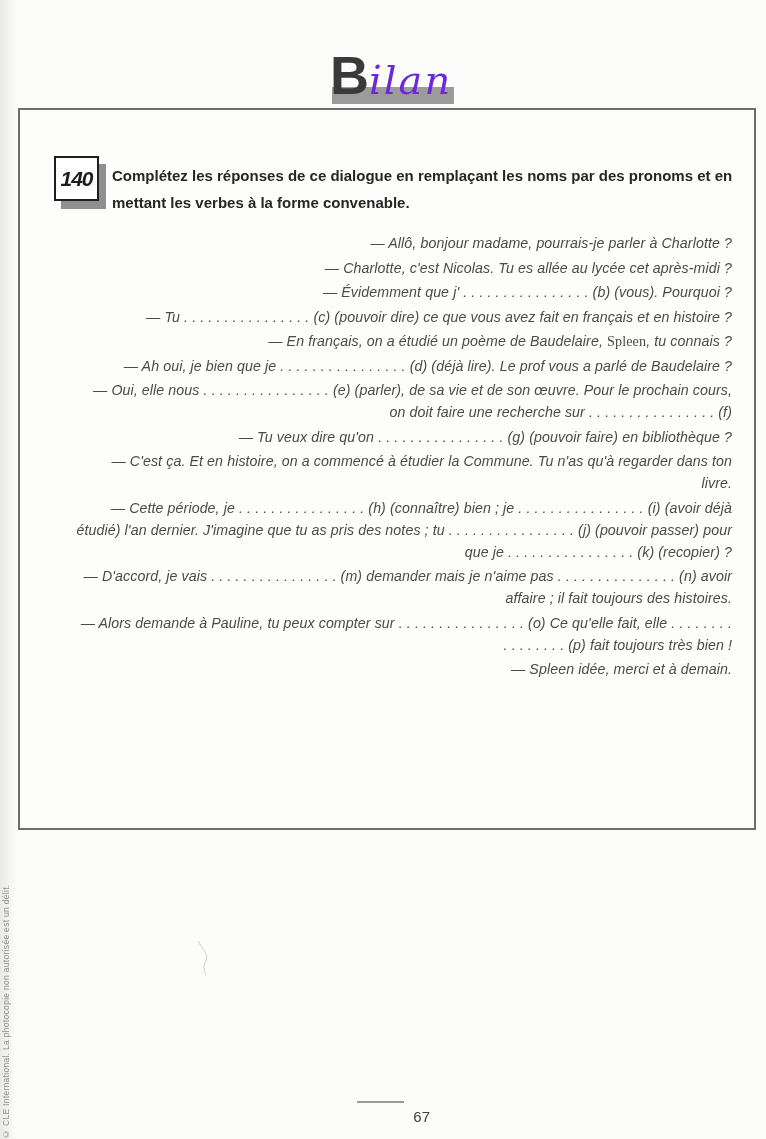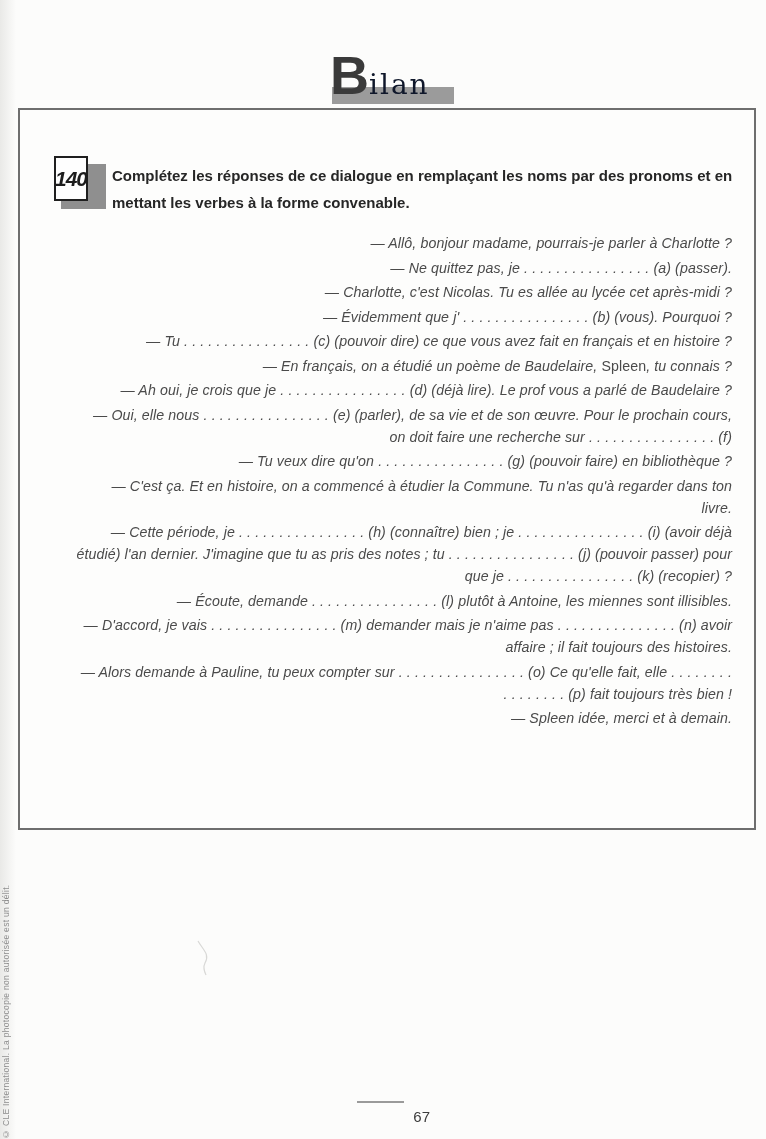--- a/index.html
+++ b/index.html
@@ -24,37 +24,37 @@
     position: absolute; left: 2px; top: 39px; width: 122px; height: 17px;
     background: #9b9b9b;
   }
   .bilan-text { position: absolute; left: 0; top: 0; white-space: nowrap; }
   .bilan-initial {
     font-family: "Liberation Sans", sans-serif;
     font-weight: bold; font-size: 54px; line-height: 54px; color: #3a3a3a;
   }
   .bilan-rest {
     font-family: "DejaVu Serif", serif;
-    font-size: 28px; line-height: 54px; color: #0f172a;
+    font-style: italic; font-size: 40px; line-height: 54px; color: #6d28d9;
     letter-spacing: 2px;
   }
   
   .exercise-box {
     position: absolute; left: 18px; top: 108px; width: 738px; height: 722px;
     border: 2px solid #6e6e6e;
     background: #fdfdfc;
   }
   
   .badge-wrap { position: absolute; left: 34px; top: 46px; width: 54px; height: 54px; }
   .badge-shadow {
     position: absolute; left: 7px; top: 8px; width: 45px; height: 45px;
     background: #8f8f8f;
   }
   .badge {
-    position: absolute; left: 0; top: 0; width: 34px; height: 45px;
+    position: absolute; left: 0; top: 0; width: 45px; height: 45px;
     background: #fefefe; border: 2px solid #1f1f1f;
     display: flex; align-items: center; justify-content: center;
   }
   .badge-number {
     font-weight: bold; font-style: italic; font-size: 21px; color: #1c1c1c;
     letter-spacing: -1px;
   }
   
   .instruction {
     position: absolute; left: 92px; top: 52px; width: 632px;
@@ -62,21 +62,21 @@
   }
   
   .dialogue {
     position: absolute; left: 30px; top: 122px; width: 682px; text-align: right;
   }
   .dlg {
     font-style: italic; font-size: 14.2px; line-height: 22px;
     color: #4a4a4a; text-indent: 28px; margin-bottom: 2.5px;
     letter-spacing: 0.1px;
   }
-  .dlg .roman { font-style: normal; }
+  .dlg .roman { font-style: normal; font-family: Liberation Serif, serif; }
   
   .pencil-mark { position: absolute; left: 190px; top: 938px; opacity: 0.5; }
   
   .copyright-vertical {
     position: absolute; left: 1px; top: 822px; height: 317px;
     writing-mode: vertical-rl; transform: rotate(180deg);
     font-size: 8.5px; color: #8d8d8d; white-space: nowrap;
     letter-spacing: 0.3px;
   }
   
@@ -102,31 +102,29 @@
 <div class="exercise-box">
   <div class="badge-wrap">
     <div class="badge-shadow"></div>
     <div class="badge">
       <span class="badge-number">140</span>
     </div>
   </div>
   <div class="instruction">Complétez les réponses de ce dialogue en remplaçant les noms par des pronoms et en mettant les verbes à la forme convenable.</div>
   <div class="dialogue" id="dialogue">
       <p class="dlg"><span>— Allô, bonjour madame, pourrais-je parler à Charlotte ?</span></p>
-      <p class="dlg"><span>— Ne quittez pas, je . . . . . . . . . . . . . . . . (a) (passer).</span></p>
       <p class="dlg"><span>— Charlotte, c'est Nicolas. Tu es allée au lycée cet après-midi ?</span></p>
       <p class="dlg"><span>— Évidemment que j' . . . . . . . . . . . . . . . . (b) (vous). Pourquoi ?</span></p>
       <p class="dlg"><span>— Tu . . . . . . . . . . . . . . . . (c) (pouvoir dire) ce que vous avez fait en français et en histoire ?</span></p>
       <p class="dlg"><span>— En français, on a étudié un poème de Baudelaire, </span><span class="roman">Spleen</span><span>, tu connais ?</span></p>
-      <p class="dlg"><span>— Ah oui, je crois que je . . . . . . . . . . . . . . . . (d) (déjà lire). Le prof vous a parlé de Baudelaire ?</span></p>
+      <p class="dlg"><span>— Ah oui, je bien que je . . . . . . . . . . . . . . . . (d) (déjà lire). Le prof vous a parlé de Baudelaire ?</span></p>
       <p class="dlg"><span>— Oui, elle nous . . . . . . . . . . . . . . . . (e) (parler), de sa vie et de son œuvre. Pour le prochain cours, on doit faire une recherche sur . . . . . . . . . . . . . . . . (f)</span></p>
       <p class="dlg"><span>— Tu veux dire qu'on . . . . . . . . . . . . . . . . (g) (pouvoir faire) en bibliothèque ?</span></p>
       <p class="dlg"><span>— C'est ça. Et en histoire, on a commencé à étudier la Commune. Tu n'as qu'à regarder dans ton livre.</span></p>
       <p class="dlg"><span>— Cette période, je . . . . . . . . . . . . . . . . (h) (connaître) bien ; je . . . . . . . . . . . . . . . . (i) (avoir déjà étudié) l'an dernier. J'imagine que tu as pris des notes ; tu . . . . . . . . . . . . . . . . (j) (pouvoir passer) pour que je . . . . . . . . . . . . . . . . (k) (recopier) ?</span></p>
-      <p class="dlg"><span>— Écoute, demande . . . . . . . . . . . . . . . . (l) plutôt à Antoine, les miennes sont illisibles.</span></p>
       <p class="dlg"><span>— D'accord, je vais . . . . . . . . . . . . . . . . (m) demander mais je n'aime pas . . . . . . . . . . . . . . . (n) avoir affaire ; il fait toujours des histoires.</span></p>
       <p class="dlg"><span>— Alors demande à Pauline, tu peux compter sur . . . . . . . . . . . . . . . . (o) Ce qu'elle fait, elle . . . . . . . . . . . . . . . . (p) fait toujours très bien !</span></p>
       <p class="dlg"><span>— Spleen idée, merci et à demain.</span></p>
     </div>
 </div>
 
 <svg class="pencil-mark" width="30" height="44" viewBox="0 0 30 44">
   <path d="M8,3 C13,12 20,16 15,25 C13,29 14,33 16,37" stroke="#b5b5b2" stroke-width="1.2" fill="none"></path>
 </svg>
 

